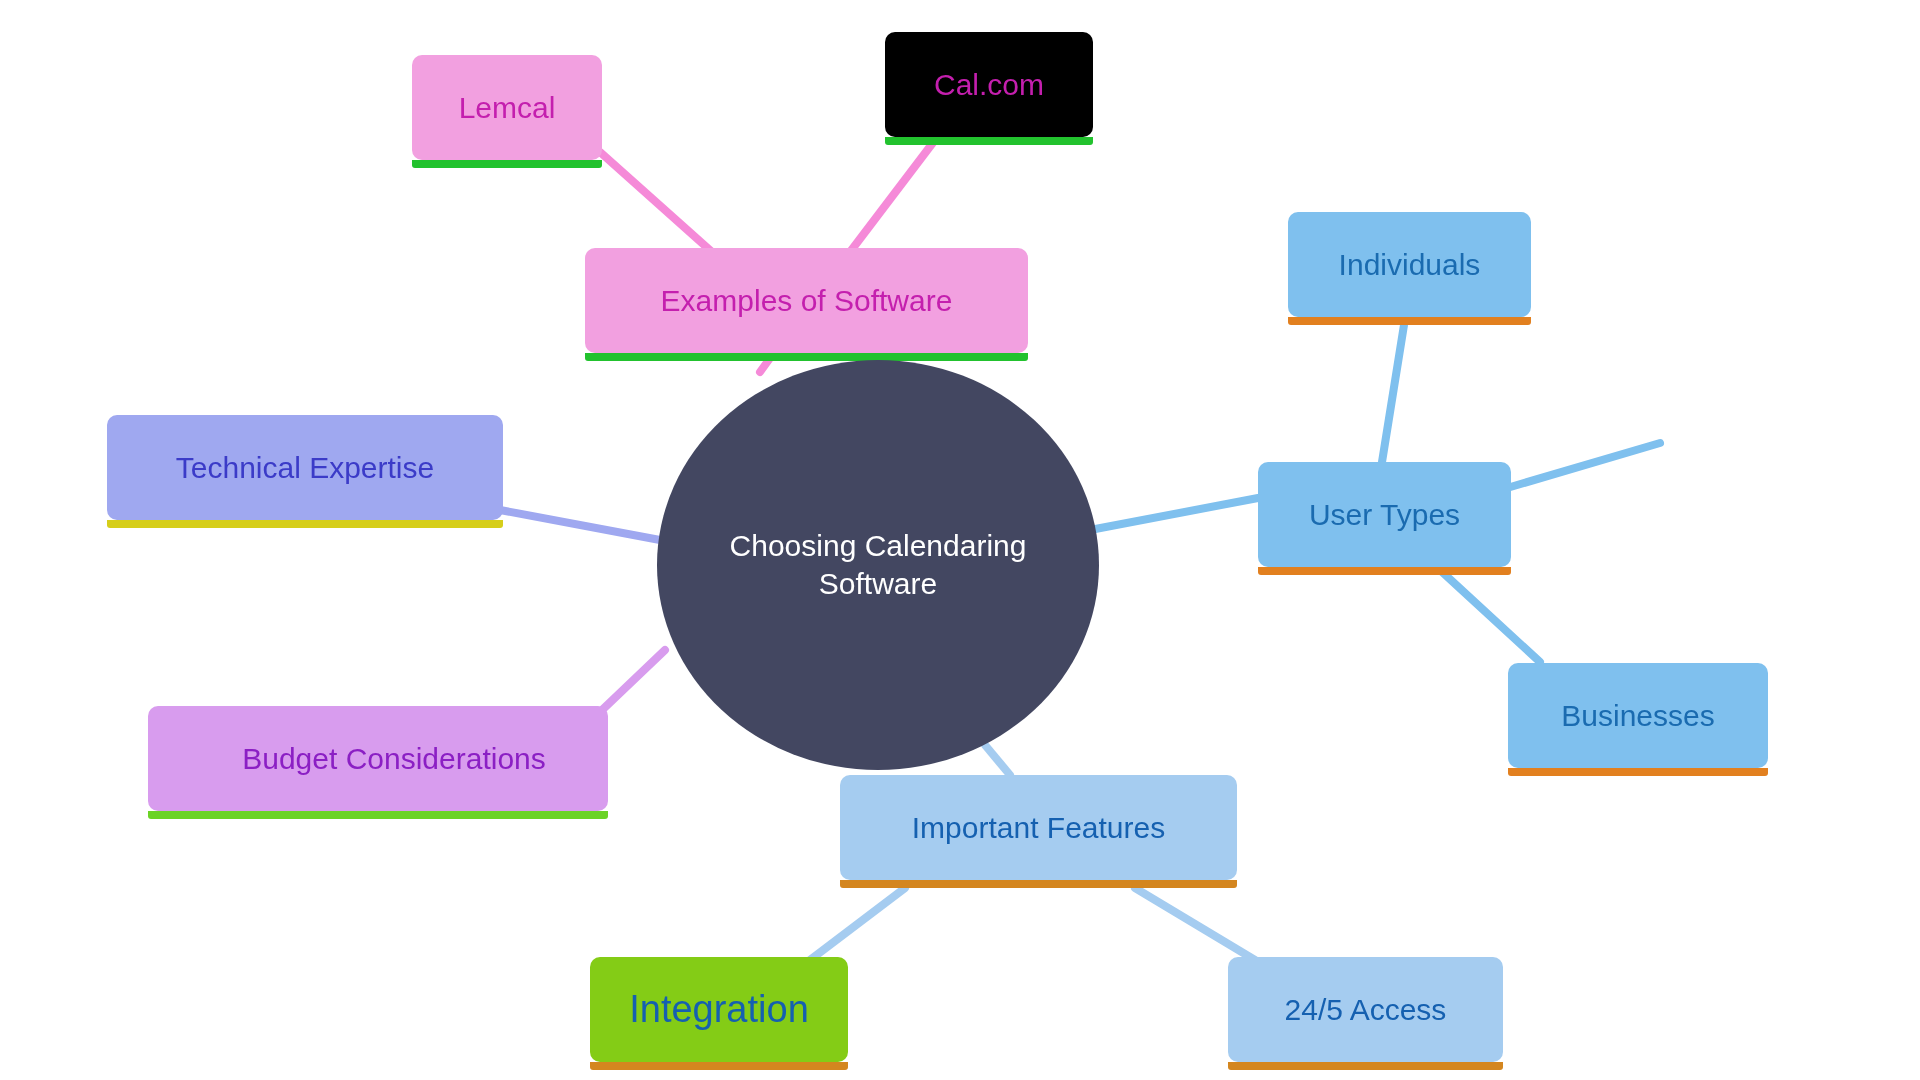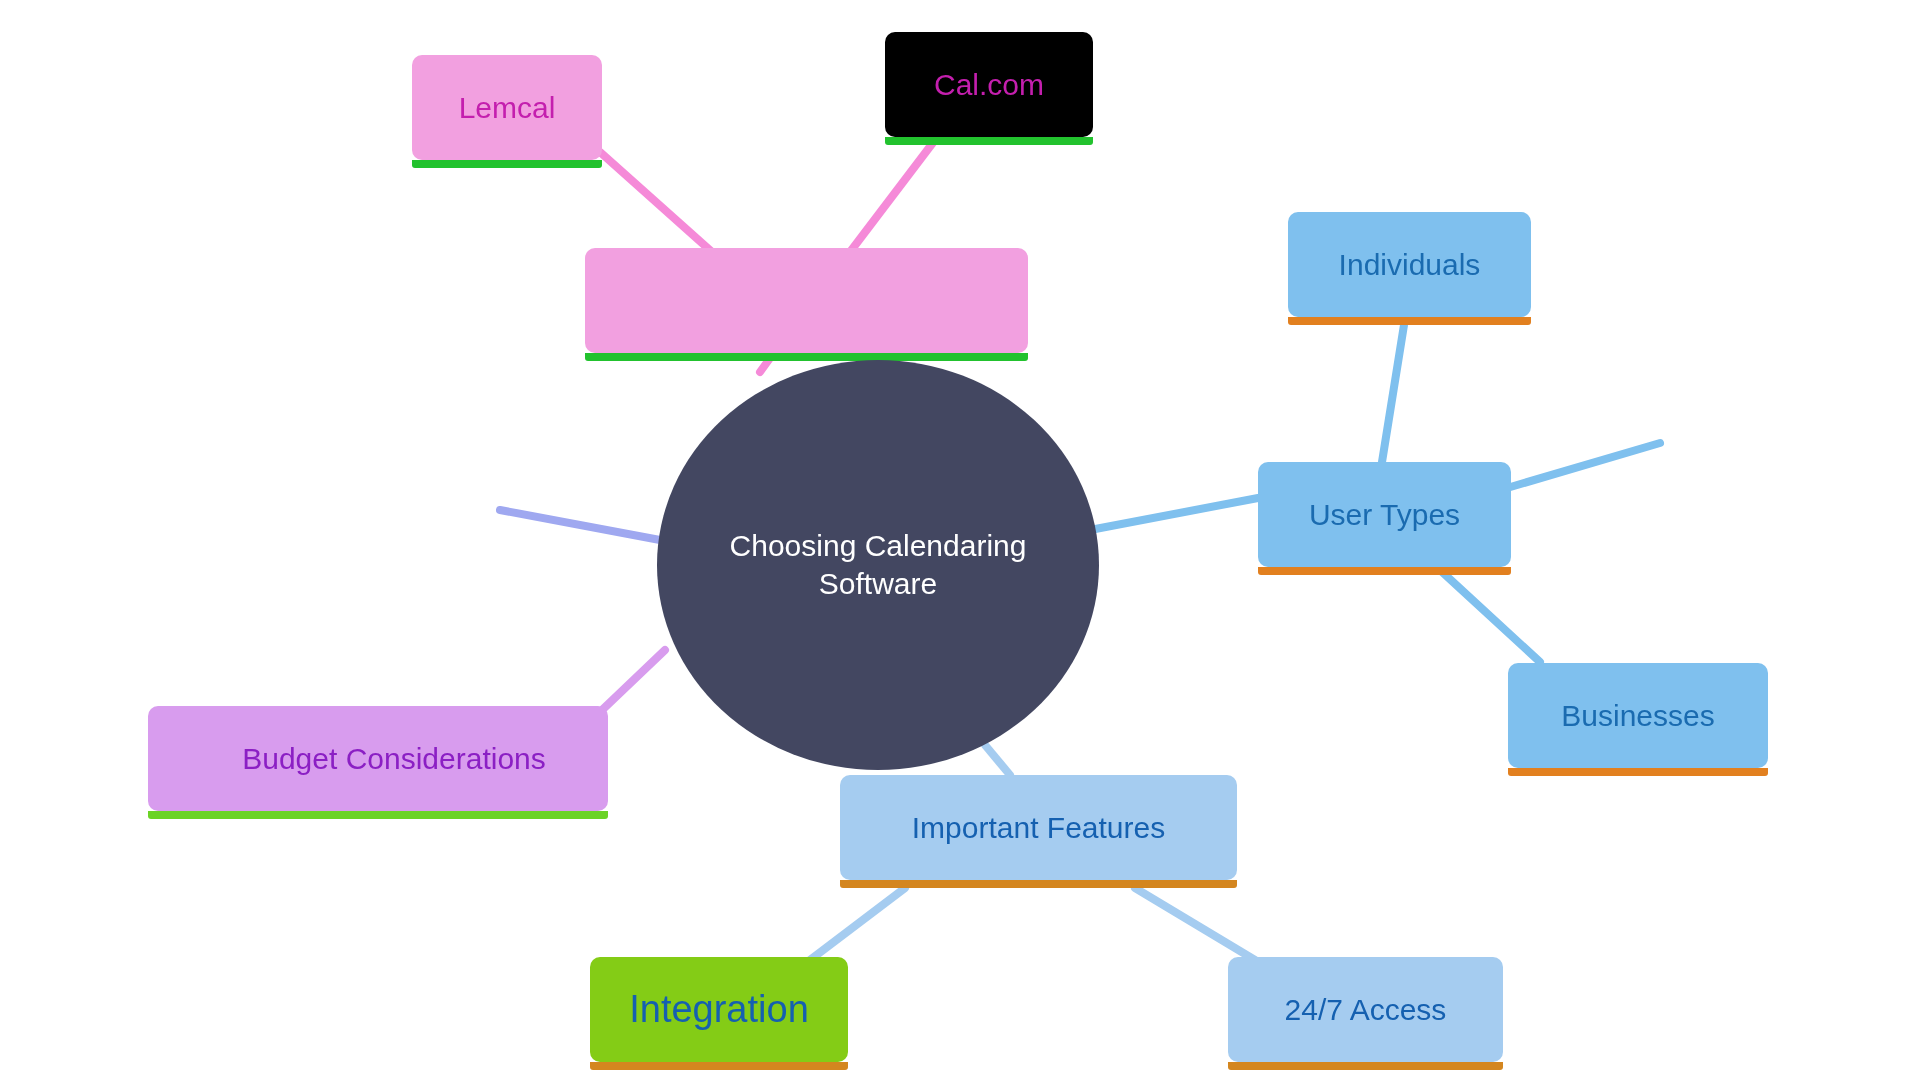--- a/index.html
+++ b/index.html
@@ -102,20 +102,21 @@
     <line x1="660" y1="540" x2="500" y2="510" stroke="#9FA8F0" stroke-width="8" stroke-linecap="round"></line>
 
     <line x1="665" y1="650" x2="600" y2="712" stroke="#D89CEE" stroke-width="8" stroke-linecap="round"></line>
   </svg>
 
   <div id="root-node" style="left:657px; top:360px; width:442px; height:410px; background:#434761; color:#ffffff; font-size:30px;">
     <span class="node-label">Choosing Calendaring Software</span>
   </div>
 
   <div class="node" style="left:585px; top:248px; width:443px; height:105px; background:#F2A0E0; color:#C41FAE; font-size:30px;">
+    <span class="node-label">Examples of Software</span>
     <span class="node-underline" style="background:#22C22E;"></span>
   </div>
 
   <div class="node" style="left:412px; top:55px; width:190px; height:105px; background:#F2A0E0; color:#C41FAE; font-size:30px;text-align:center;">
     <span class="node-label">Lemcal</span>
     <span class="node-underline" style="background:#22C22E;"></span>
   </div>
 
   <div class="node" style="left:885px; top:32px; width:208px; height:105px; background:#000000; color:#C41FAE; font-size:30px;">
     <span class="node-label">Cal.com</span>
@@ -142,23 +143,27 @@
     <span class="node-label">Important Features</span>
     <span class="node-underline" style="background:#D4861F;"></span>
   </div>
 
   <div class="node" style="left:590px; top:957px; width:258px; height:105px; background:#84cc16; color:#1560B0; font-size:38px;">
     <span class="node-label">Integration</span>
     <span class="node-underline" style="background:#D4861F;"></span>
   </div>
 
   <div class="node" style="left:1228px; top:957px; width:275px; height:105px; background:#A5CCF0; color:#1560B0; font-size:30px;">
-    <span class="node-label">24/7 Access</span>
+    <span class="node-label">24/5 Access</span>
     <span class="node-underline" style="background:#D4861F;"></span>
   </div>
 
+  <div class="node" style="left:107px; top:415px; width:396px; height:105px; background:#9FA8F0; color:#3B3BC8; font-size:30px;">
+    <span class="node-label">Technical Expertise</span>
+    <span class="node-underline" style="background:#D6CE1A;"></span>
+  </div>
 
   <div class="node" style="left:148px; top:706px; width:460px; height:105px; background:#D89CEE; color:#8B1FC4; font-size:30px;padding-left:32px;">
     <span class="node-label">Budget Considerations</span>
     <span class="node-underline" style="background:#6BD326;"></span>
   </div>
 
 </div>
 
 </body></html>

